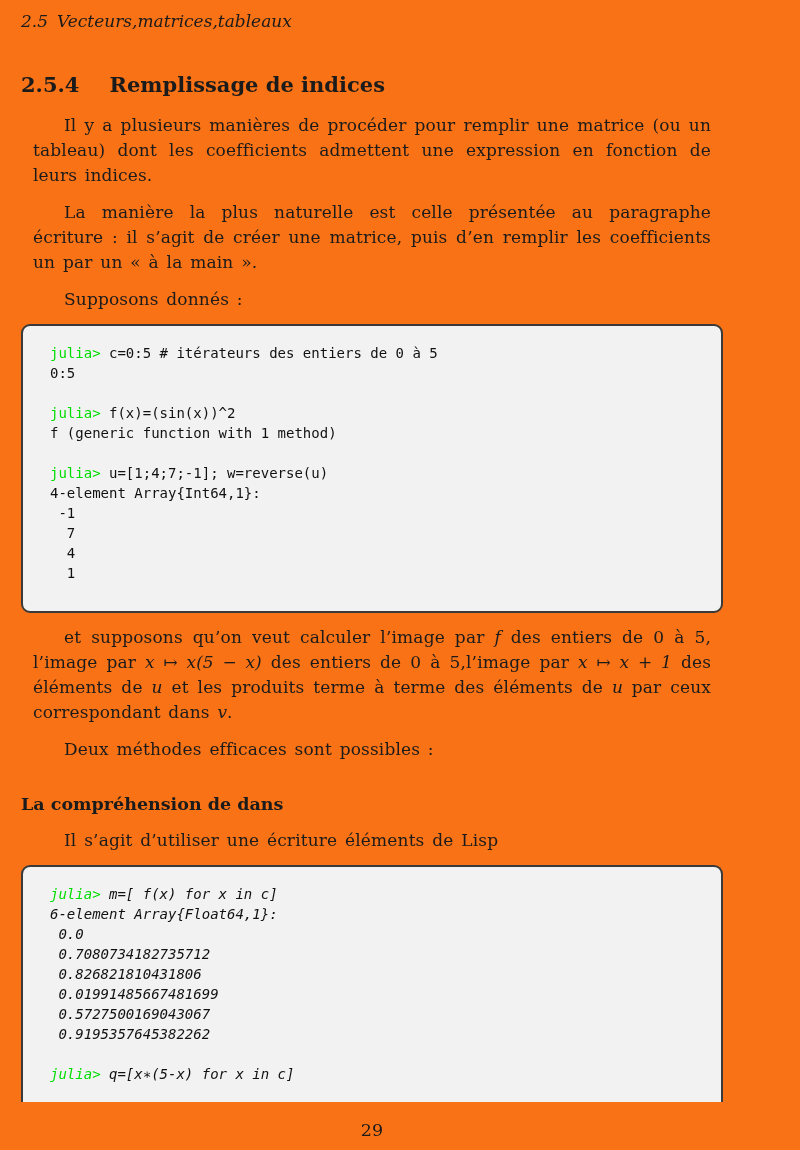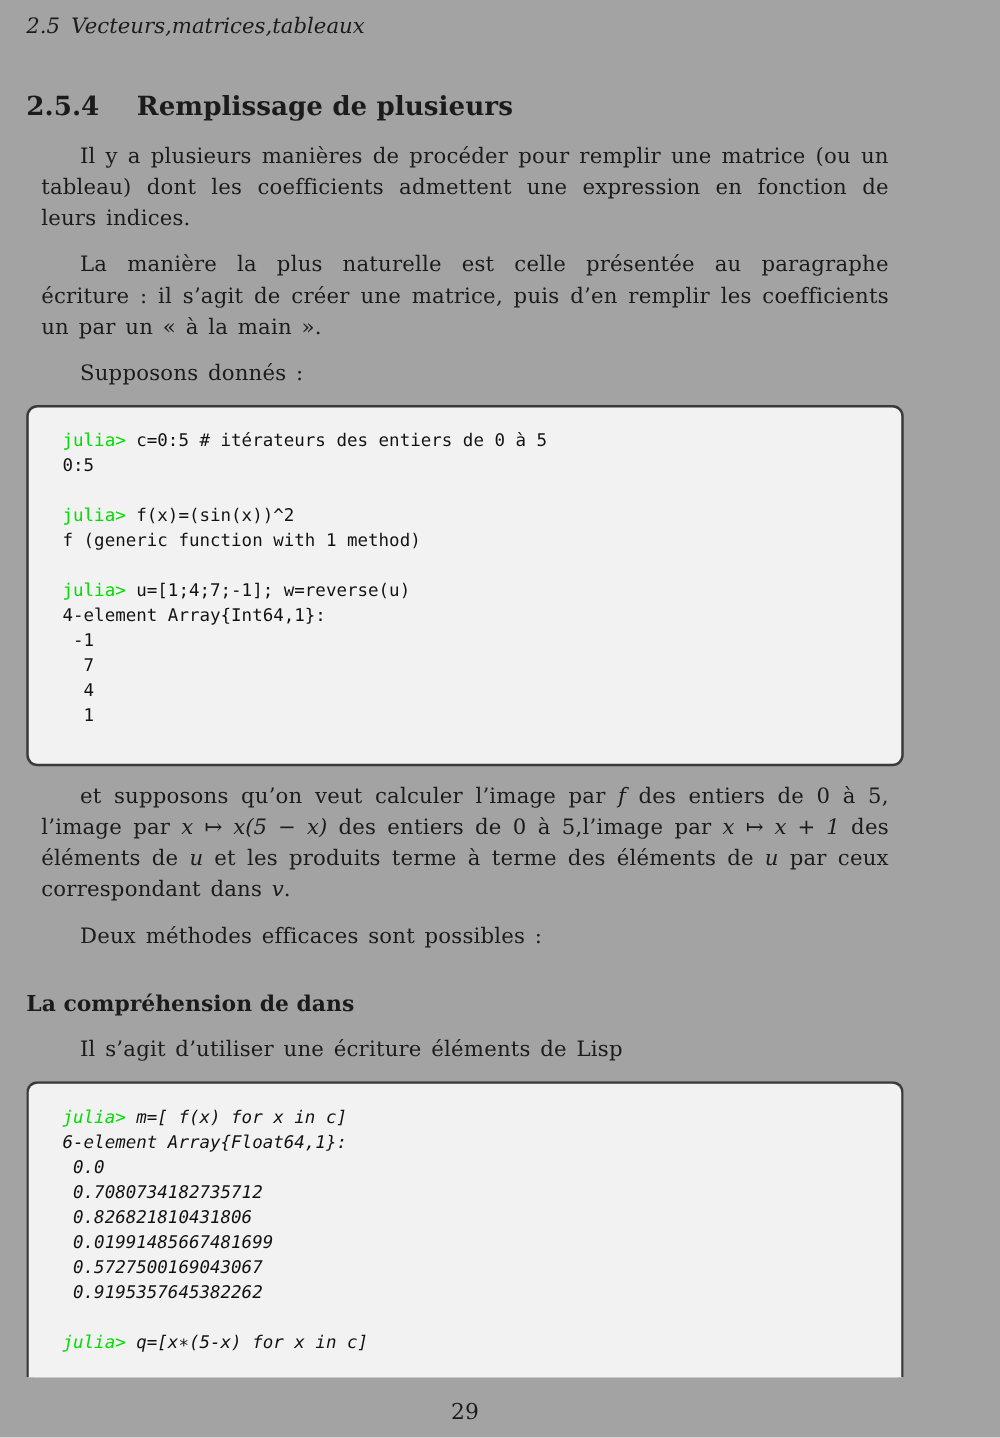--- a/index.html
+++ b/index.html
@@ -1,20 +1,20 @@
 <!DOCTYPE html>
 <html><head>
 <meta charset="utf-8">
 <style>
   html,body { margin:0; padding:0; background:#ffffff; }
   .page {
     position:relative;
     width:800px; height:1150px;
     box-sizing:border-box;
-    background:#a3a3a3;
+    background:#f97316;
     color:#1b1b1b;
     font-family:"DejaVu Serif", serif;
     padding:10px 77px 0 21px;
     overflow:hidden;
   }
   .running-head {
     font-style:italic;
     font-size:17px;
     line-height:22px;
   }
@@ -83,21 +83,21 @@
 </head>
 <body>
 
 <div class="page">
 
   <div class="running-head">
     <span class="rh-num">2.5</span><span>Vecteurs,matrices,tableaux</span>
   </div>
 
   <h1 class="section-heading">
-    <span class="sec-num">2.5.4</span><span>Remplissage de plusieurs</span>
+    <span class="sec-num">2.5.4</span><span>Remplissage de indices</span>
   </h1>
 
   <p class="body-par indent first-par">Il y a plusieurs manières de procéder pour remplir une matrice (ou un tableau) dont les coefficients admettent une expression en fonction de leurs indices.</p>
 
   <p class="body-par indent">La manière la plus naturelle est celle présentée au paragraphe écriture : il s’agit de créer une matrice, puis d’en remplir les coefficients un par un « à la main ».</p>
 
 
   <p class="body-par indent">Supposons donnés :</p>
 
   <div class="code-block"><div class="code-line"><span style="color: rgb(0, 221, 0);">julia&gt;</span> c=0:5 # itérateurs des entiers de 0 à 5</div><div class="code-line">0:5</div><div class="code-line">&nbsp;</div><div class="code-line"><span style="color: rgb(0, 221, 0);">julia&gt;</span> f(x)=(sin(x))^2</div><div class="code-line">f (generic function with 1 method)</div><div class="code-line">&nbsp;</div><div class="code-line"><span style="color: rgb(0, 221, 0);">julia&gt;</span> u=[1;4;7;-1]; w=reverse(u)</div><div class="code-line">4-element Array{Int64,1}:</div><div class="code-line"> -1</div><div class="code-line">  7</div><div class="code-line">  4</div><div class="code-line">  1</div></div>

